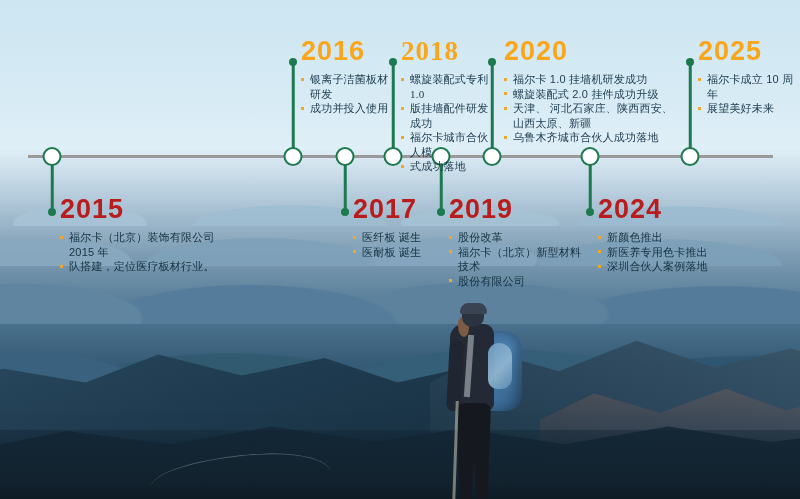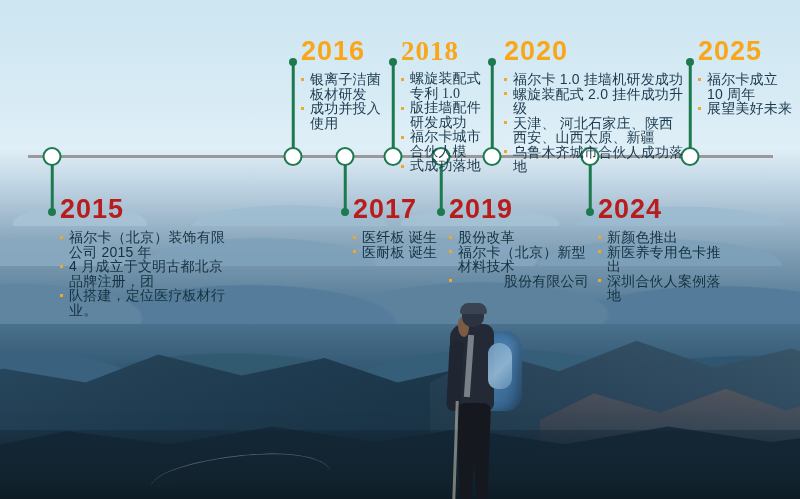--- a/index.html
+++ b/index.html
@@ -191,21 +191,21 @@
     font-weight: bold;
     color: #f9a61b;
     letter-spacing: 1px;
     line-height: 1;
     white-space: nowrap;
   }
   .bullets { margin-top: 7px; }
   .bullet {
     position: relative;
     padding-left: 9px;
-    font-size: 14px;
+    font-size: 11px;
     line-height: 14.5px;
     color: #1b3a4e;
     letter-spacing: .2px;
   }
   .bullet::before {
     content: "";
     position: absolute; left: 0; top: 5.5px;
     width: 3px; height: 3px;
     background: #f0a72a;
   }
@@ -274,21 +274,20 @@
   <div class="node" style="left:590px;"></div>
 
   <div class="stem" style="left:690px; top:62px; height:95px;"></div>
   <div class="stem-dot" style="left:690px; top:58px;"></div>
   <div class="node" style="left:690px;"></div>
 
   <div class="entry below" style="left:60px; top:196px; width:175px;">
     <div class="year">2015</div>
     <div class="bullets">
       <div class="bullet">福尔卡（北京）装饰有限公司 2015 年</div>
-      <div class="bullet" style="padding-left:9px;">4 月成立于文明古都北京品牌注册，团</div>
       <div class="bullet" style="padding-left:9px;">队搭建，定位医疗板材行业。</div>
     </div>
   </div>
 
   <div class="entry" style="left:301px; top:38px; width:92px;">
     <div class="year">2016</div>
     <div class="bullets">
       <div class="bullet">银离子洁菌板材研发</div>
       <div class="bullet">成功并投入使用</div>
     </div>
@@ -310,21 +309,21 @@
       <div class="bullet">福尔卡城市合伙人模</div>
       <div class="bullet" style="padding-left:9px;">式成功落地</div>
     </div>
   </div>
 
   <div class="entry below" style="left:449px; top:196px; width:140px;">
     <div class="year">2019</div>
     <div class="bullets">
       <div class="bullet">股份改革</div>
       <div class="bullet" style="padding-left:9px;">福尔卡（北京）新型材料技术</div>
-      <div class="bullet" style="padding-left:9px;text-align:right;">股份有限公司</div>
+      <div class="bullet" style="padding-left:9px;">股份有限公司</div>
     </div>
   </div>
 
   <div class="entry" style="left:504px; top:38px; width:180px;">
     <div class="year">2020</div>
     <div class="bullets">
       <div class="bullet">福尔卡 1.0 挂墙机研发成功</div>
       <div class="bullet">螺旋装配式 2.0 挂件成功升级</div>
       <div class="bullet">天津、 河北石家庄、陕西西安、山西太原、新疆</div>
       <div class="bullet" style="padding-left:9px;">乌鲁木齐城市合伙人成功落地</div>

